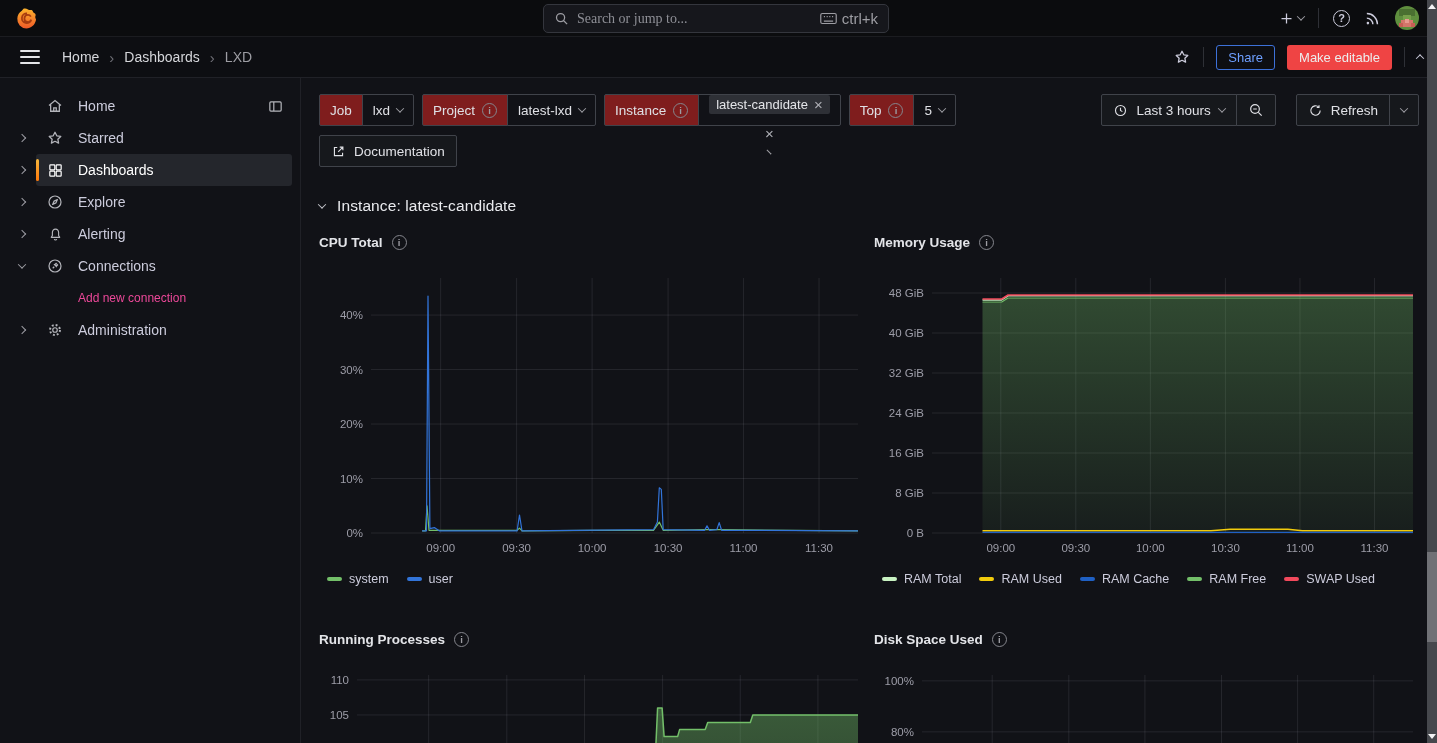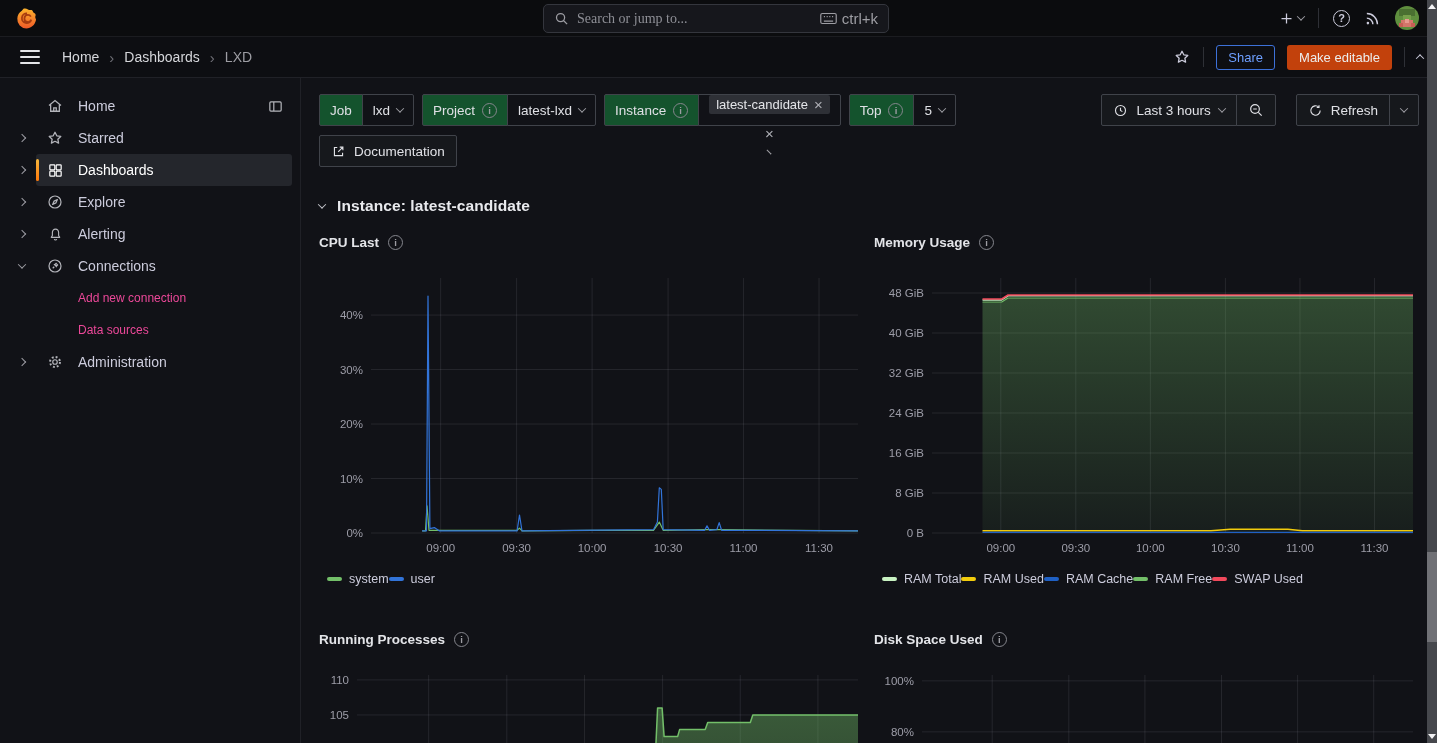--- a/index.html
+++ b/index.html
@@ -31,21 +31,21 @@
     justify-content:space-between; cursor:pointer; margin:0 22px 0 6px; }
   .hamburger span { height:2px; background:#e3e4e8; border-radius:1px; }
   .crumbs { display:flex; align-items:center; gap:10px; font-size:14px; }
   .crumb { color:#d5d6da; cursor:pointer; }
   .crumb.current { color:#9d9da3; cursor:default; }
   .crumb-sep { color:#6e6f76; font-size:15px; }
   .crumb-actions { margin-left:auto; display:flex; align-items:center; gap:12px; }
   .btn { font-size:13px; font-weight:400; border-radius:3px; padding:4px 11px;
     cursor:pointer; border:1px solid transparent; font-family:inherit; }
   .btn-share { color:#6e9fff; border-color:#3d71d9; background:transparent; }
-  .btn-secondary { color:#eceded; background:#c2410c; }
+  .btn-secondary { color:#eceded; background:#ef4444; }
 
   
   .body-row { flex:1; display:flex; min-height:0; }
 
   
   .sidebar { width:301px; flex:0 0 301px; border-right:1px solid #202127; padding:12px 8px 0 8px; }
   .side-row { display:flex; align-items:center; height:32px; }
   .side-chev { width:28px; display:flex; justify-content:center; color:#9d9da3; cursor:pointer; }
   .side-item { flex:1; display:flex; align-items:center; height:32px; border-radius:3px;
     padding:0 8px 0 10px; cursor:pointer; color:#ccccdc; position:relative; }
@@ -57,21 +57,21 @@
   .side-item.active::before { content:""; position:absolute; left:0; top:5px; bottom:5px;
     width:3px; border-radius:2px; background:linear-gradient(#f5b73d,#ff780a); }
   .side-child { margin-left:28px; padding-left:42px; height:32px; display:flex;
     align-items:center; font-size:12px; color:#ec4899; cursor:pointer; border-radius:3px; }
   .collapse-icon { margin-left:auto; color:#b4b5bb; cursor:pointer; display:flex; }
 
   
   .content { flex:1; padding:16px 18px 0 18px; min-width:0; }
   .toolbar { display:flex; align-items:flex-start; gap:8px; }
   .var-group { display:flex; }
-  .seg { height:32px; display:flex; align-items:center; gap:7px; background:#14532d;
+  .seg { height:32px; display:flex; align-items:center; gap:7px; background:#7f1d1d;
     border:1px solid #40434a; padding:0 10px; font-size:13.5px; color:#dfe0e5; font-weight:500; }
   .seg.value { background:#111217; margin-left:-1px; cursor:pointer; }
   .seg:first-child { border-radius:2px 0 0 2px; }
   .seg:last-child { border-radius:0 2px 2px 0; }
   .info-i { width:15px; height:15px; border:1px solid #85868d; border-radius:50%;
     color:#9d9da3; font-size:9.5px; font-weight:700; display:grid; place-items:center;
     font-style:normal; cursor:pointer; }
   .chip { background:#2e3036; border-radius:2px; padding:2px 7px; font-size:13px;
     display:flex; align-items:center; gap:6px; color:#e4e5e9; cursor:pointer; }
   .chip .x, .plain-x { color:#aeafb5; font-size:15px; line-height:1; cursor:pointer; }
@@ -86,28 +86,28 @@
   .docs-row { margin-top:9px; }
   .chev { display:inline-block; width:6px; height:6px; border-right:1.6px solid currentColor;
     border-bottom:1.6px solid currentColor; }
   .chev.down { transform:rotate(45deg) translate(-1px,-1px); }
   .chev.right { transform:rotate(-45deg); }
   .chev.up { transform:rotate(-135deg) translate(-1px,-1px); }
   .dim { color:#9d9da3; }
 
   .section-header { margin-top:30px; display:flex; align-items:center; gap:12px;
     cursor:pointer; }
-  .section-header h2 { font-size:15.5px; font-weight:700; color:#e9eaee; letter-spacing:.1px; }
+  .section-header h2 { font-size:15.5px; font-weight:400; color:#e9eaee; letter-spacing:.1px; }
 
   .panels { margin-top:20px; display:grid; grid-template-columns:545px 1fr;
     column-gap:10px; row-gap:46px; }
   .panel-title { display:flex; align-items:center; gap:9px; margin-bottom:24px; }
   .panel-title h3 { font-size:13.5px; font-weight:700; color:#e3e4e8; }
   .chart { width:100%; }
-  .legend { display:flex; margin-top:8px; padding-left:8px; flex-wrap:wrap; }
+  .legend { display:flex; gap:18px; margin-top:8px; padding-left:8px; flex-wrap:wrap; }
   .legend .litem { display:flex; align-items:center; gap:7px; font-size:12.5px;
     color:#ccccdc; cursor:pointer; }
   .legend .swatch { width:15px; height:4px; border-radius:2px; }
 
   
   .scrollbar { position:absolute; right:0; top:0; width:10px; height:743px;
     background:#46484d; z-index:50; }
   .sb-arrow { position:absolute; left:1px; width:0; height:0; cursor:pointer; }
   .sb-arrow.up { top:4px; border-left:4px solid transparent; border-right:4px solid transparent;
     border-bottom:5px solid #f2f2f4; }
@@ -300,21 +300,20 @@
             <svg class="icon" width="18" height="18" viewBox="0 0 24 24" fill="none" stroke="currentColor" stroke-width="1.6">
                 <circle cx="12" cy="12" r="8"></circle>
                 <path d="M9 15l2-2M13.4 8.6l-1.6 1.6 2 2 1.6-1.6zM10.6 9.4l4 4"></path>
               </svg>
           </span>
           <span class="slabel">Connections</span>
         </div>
       </div>
 
       <div class="side-child">Add new connection</div>
-      <div class="side-child">Data sources</div>
 
       <div class="side-row">
         <span class="side-chev">
             <span class="chev right"></span>
           </span>
         <div class="side-item">
           <span class="sicon">
             <svg class="icon" width="18" height="18" viewBox="0 0 24 24" fill="none" stroke="currentColor">
                 <circle cx="12" cy="12" r="3" stroke-width="1.6"></circle>
                 <circle cx="12" cy="12" r="6.6" stroke-width="2.6" stroke-dasharray="2.5 2.7"></circle>
@@ -416,21 +415,21 @@
 
       <div class="section-header">
         <span class="chev down" style="color:#c4c5cb"></span>
         <h2>Instance: latest-candidate</h2>
       </div>
 
       <div class="panels">
 
         <section class="panel">
           <div class="panel-title">
-            <h3>CPU Last</h3>
+            <h3>CPU Total</h3>
             <i class="info-i">i</i>
           </div>
           <div class="chart"><svg width="545" height="286" viewBox="0 0 545 286">
                 <defs>
                   <clipPath id="clip0">
                     <rect x="52" y="4" width="487" height="255"></rect>
                   </clipPath>
                 </defs>
                 <line x1="52" x2="539" y1="259" y2="259" stroke="rgba(204,204,220,0.11)"></line>
                 <text x="44" y="263" fill="#9d9da8" font-size="11.5" text-anchor="end">0%</text>

